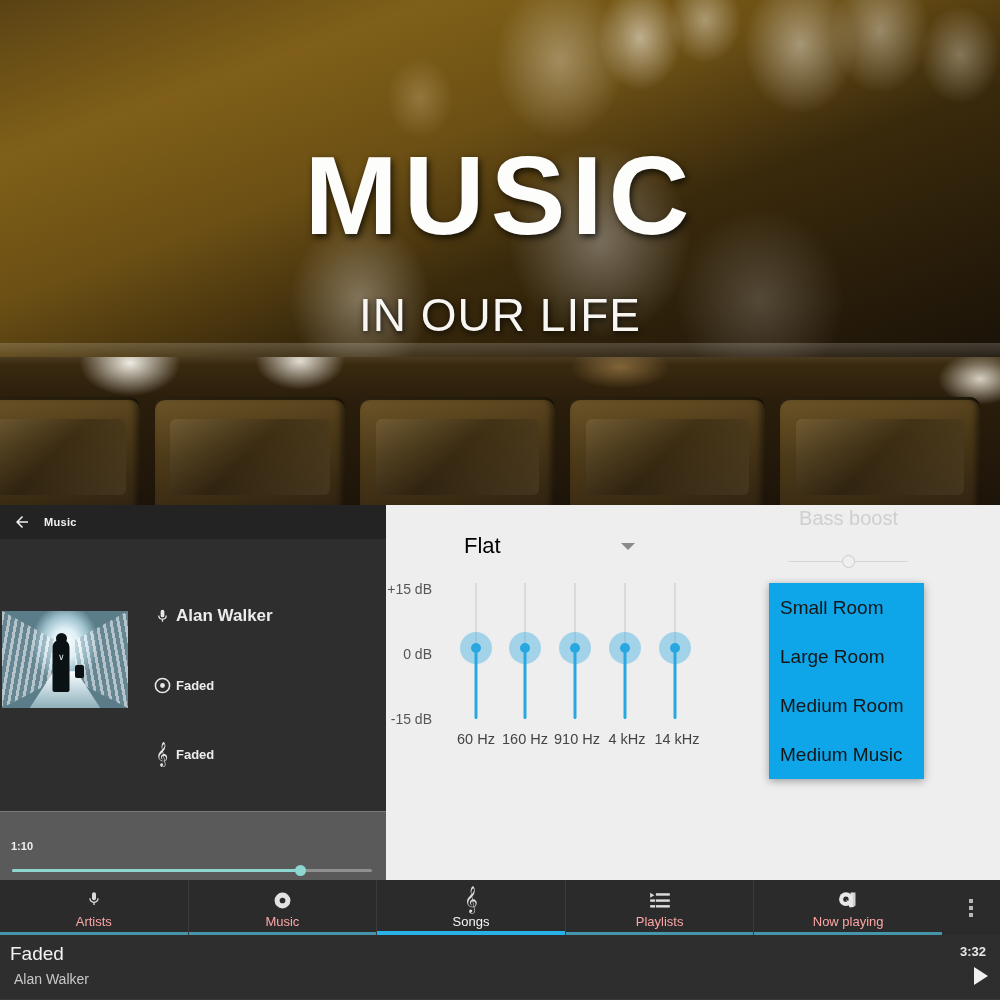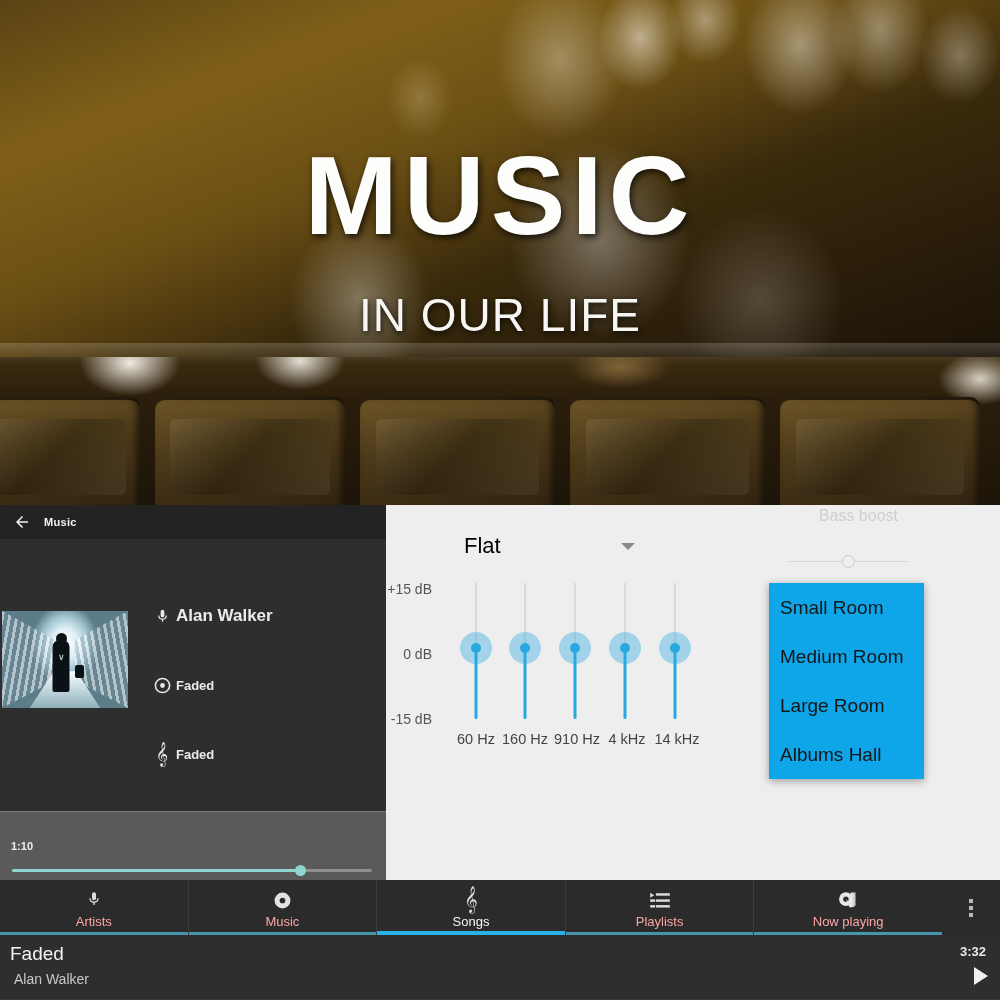--- a/index.html
+++ b/index.html
@@ -108,21 +108,21 @@
   .db-lab { position:absolute; right:100%; margin-right:14px; font-size:14px; color:#555; white-space:nowrap; transform:translateY(-50%); }
   .slider { position:absolute; top:0; width:36px; height:136px; }
   .slider .rail { position:absolute; left:50%; top:0; width:1px; height:136px; background:#c6c6c6; transform:translateX(-50%); }
   .slider .fill { position:absolute; left:50%; width:3px; background:#29a7e1; transform:translateX(-50%); border-radius:2px; }
   .slider .halo { position:absolute; left:50%; width:32px; height:32px; border-radius:50%;
                   background:rgba(41,167,225,.38); transform:translate(-50%,-50%); }
   .slider .knob { position:absolute; left:50%; width:10px; height:10px; border-radius:50%;
                   background:#29a7e1; transform:translate(-50%,-50%); }
   .freq-lab { position:absolute; font-size:14.5px; color:#444; white-space:nowrap; text-align:center; }
 
-  .bass-title { position:absolute; right:102px; top:2px; font-size:16px; color:#cfcfcf; }
+  .bass-title { position:absolute; right:102px; top:2px; font-size:20px; color:#cfcfcf; }
   .bass-slider { position:absolute; right:92px; top:50px; width:120px; height:14px; }
   .bass-slider .brail { position:absolute; left:0; top:6px; width:100%; height:1px; background:#d6d6d6; }
   .bass-slider .bknob { position:absolute; left:50%; top:0; width:13px; height:13px; margin-left:-6px;
         border-radius:50%; border:1px solid #cbcbcb; background:#efefef; }
 
   .dropdown { position:absolute; left:383px; top:78px; width:155px; background:#0ea5e9;
               box-shadow:0 2px 8px rgba(0,0,0,.35); }
   .dd-item { height:49px; line-height:49px; padding:0 0 0 11px; font-size:19px; color:#161616; white-space:nowrap; }
 
   
@@ -275,23 +275,23 @@
 
       <div class="freq-lab" style="left:2px;  top:148px; width:56px;">60 Hz</div>
       <div class="freq-lab" style="left:46px; top:148px; width:66px;">160 Hz</div>
       <div class="freq-lab" style="left:98px; top:148px; width:66px;">910 Hz</div>
       <div class="freq-lab" style="left:152px;top:148px; width:58px;">4 kHz</div>
       <div class="freq-lab" style="left:200px;top:148px; width:62px;">14 kHz</div>
     </div>
 
     <div class="dropdown">
       <div class="dd-item">Small Room</div>
+      <div class="dd-item">Large Room</div>
       <div class="dd-item">Medium Room</div>
-      <div class="dd-item">Large Room</div>
-      <div class="dd-item">Albums Hall</div>
+      <div class="dd-item">Medium Music</div>
     </div>
   </div>
 
   <div class="tabs">
     <div class="tab">
       <span class="tic">
         <svg width="16" height="22" viewBox="0 0 24 24">
             <path d="M12 14a3 3 0 003-3V5a3 3 0 00-6 0v6a3 3 0 003 3zm5-3a5 5 0 01-10 0H5a7 7 0 006 6.9V21h2v-3.1A7 7 0 0019 11h-2z" fill="#dcdcdc"></path>
           </svg>
       </span>

